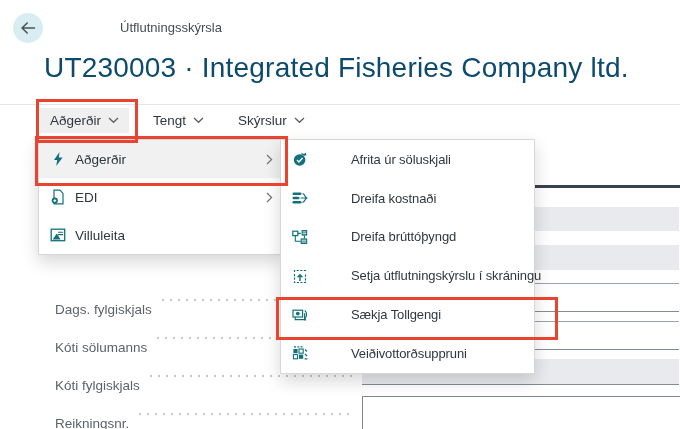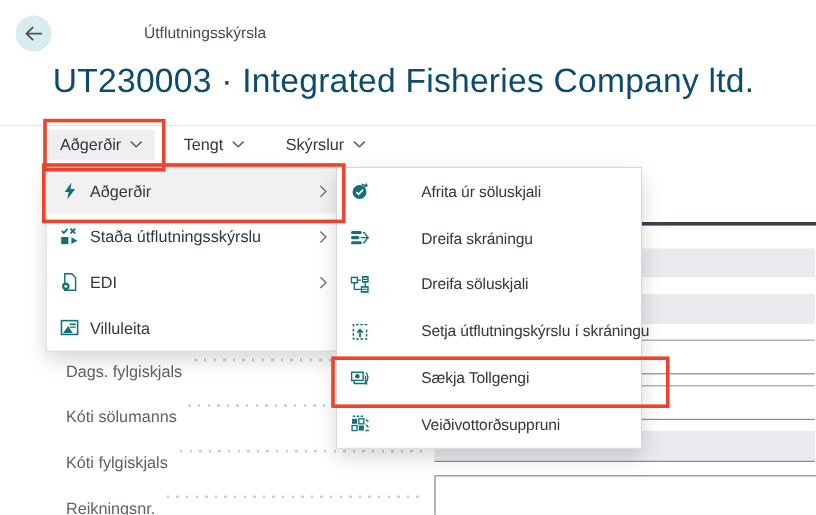--- a/index.html
+++ b/index.html
@@ -121,35 +121,20 @@
     </span>
     <span class="plabel">Aðgerðir</span>
     <span class="spacer"></span>
     <svg width="7" height="11" viewBox="0 0 7 11">
       <polyline points="1,1 5.6,5.5 1,10" stroke="#6e7378" stroke-width="1.2" fill="none"></polyline>
     </svg>
   </div>
   <div class="pitem">
     <span class="glyph">
       <svg width="16" height="16" viewBox="0 0 16 16">
-        <path d="M1.5 3.5 l1.7 1.7 L6.2 1.8" stroke="#11707a" stroke-width="1.5" fill="none"></path>
-        <path d="M8.7 1.5 l4 4 M12.7 1.5 l-4 4" stroke="#11707a" stroke-width="1.5"></path>
-        <rect x="1" y="8.5" width="6" height="6" fill="#11707a"></rect>
-        <path d="M9.5 8.8 l5 2.8 -5 2.8 Z" fill="#11707a"></path>
-      </svg>
-    </span>
-    <span class="plabel">Staða útflutningsskýrslu</span>
-    <span class="spacer"></span>
-    <svg width="7" height="11" viewBox="0 0 7 11">
-      <polyline points="1,1 5.6,5.5 1,10" stroke="#6e7378" stroke-width="1.2" fill="none"></polyline>
-    </svg>
-  </div>
-  <div class="pitem">
-    <span class="glyph">
-      <svg width="16" height="16" viewBox="0 0 16 16">
         <path d="M4 1.2 h5.8 l3.2 3.2 V14.8 H4 Z" stroke="#11707a" stroke-width="1.2" fill="none"></path>
         <circle cx="4.8" cy="11.6" r="3.1" fill="#11707a"></circle>
         <path d="M4.8 10.2 v2.8 M3.4 11.6 h2.8" stroke="#ffffff" stroke-width="1.1"></path>
       </svg>
     </span>
     <span class="plabel">EDI</span>
     <span class="spacer"></span>
     <svg width="7" height="11" viewBox="0 0 7 11">
       <polyline points="1,1 5.6,5.5 1,10" stroke="#6e7378" stroke-width="1.2" fill="none"></polyline>
     </svg>
@@ -180,34 +165,34 @@
   </div>
   <div class="pitem">
     <span class="glyph">
       <svg width="16" height="16" viewBox="0 0 16 16">
         <rect x="0.5" y="2.4" width="9" height="2.6" rx="1.3" fill="#11707a"></rect>
         <rect x="0.5" y="6.7" width="7" height="2.6" rx="1.3" fill="#11707a"></rect>
         <rect x="0.5" y="11" width="9" height="2.6" rx="1.3" fill="#11707a"></rect>
         <path d="M10.5 3.7 C13.5 3.7 12.5 8 15.4 8 M10.5 12.3 C13.5 12.3 12.5 8 15.4 8 M8.5 8 H15.4" stroke="#11707a" stroke-width="1.2" fill="none"></path>
       </svg>
     </span>
-    <span class="plabel">Dreifa skráningu</span>
+    <span class="plabel">Dreifa kostnaði</span>
   </div>
   <div class="pitem">
     <span class="glyph">
       <svg width="16" height="16" viewBox="0 0 16 16">
         <rect x="0.8" y="2.2" width="5" height="4.4" stroke="#11707a" stroke-width="1.2" fill="none"></rect>
         <rect x="9.6" y="1" width="5.6" height="5.6" fill="#11707a"></rect>
         <path d="M10.6 2.9 h3.6 M10.6 4.7 h3.6" stroke="#ffffff" stroke-width="0.9"></path>
         <rect x="8.6" y="9.4" width="6.6" height="5.6" fill="#11707a"></rect>
         <path d="M9.6 11.2 h4.6 M9.6 13 h4.6" stroke="#ffffff" stroke-width="0.9"></path>
         <path d="M5.8 4.4 h3 M3.3 6.6 v5.6 h5.3 M12.4 6.6 v2.8" stroke="#11707a" stroke-width="1.1" fill="none"></path>
       </svg>
     </span>
-    <span class="plabel">Dreifa söluskjali</span>
+    <span class="plabel">Dreifa brúttóþyngd</span>
   </div>
   <div class="pitem">
     <span class="glyph">
       <svg width="16" height="16" viewBox="0 0 16 16">
         <path d="M2.5 4 V2.5 h11 V4 M2.5 6 v8.5 h11 V6" stroke="#11707a" stroke-width="1.2" fill="none" stroke-dasharray="2.2 1.4"></path>
         <path d="M8 13 V7 M5.6 9.2 L8 6.7 l2.4 2.5" stroke="#11707a" stroke-width="1.4" fill="none"></path>
       </svg>
     </span>
     <span class="plabel">Setja útflutningskýrslu í skráningu</span>
   </div>

